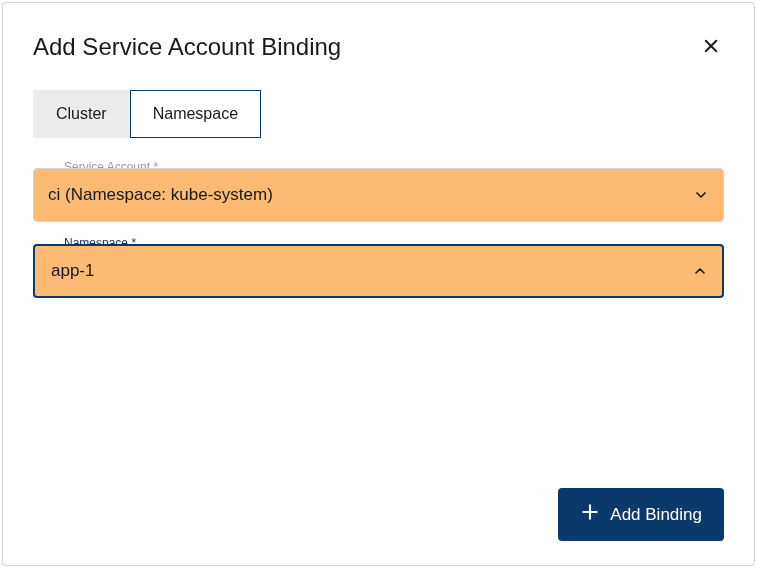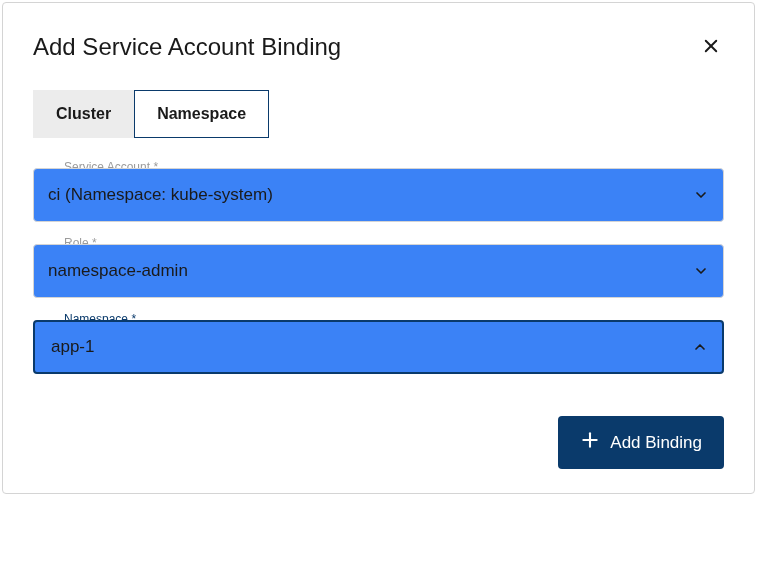--- a/index.html
+++ b/index.html
@@ -11,21 +11,21 @@
       font-family: -apple-system, BlinkMacSystemFont, "Segoe UI", Helvetica, Arial, sans-serif;
       background: #fff;
       width: 757px;
       height: 580px;
       position: relative;
     }
     .dialog {
       border: 1px solid #d4d4d4;
       border-radius: 4px;
       width: 753px;
-      height: 492px;
+      height: 564px;
       margin: 2px;
       padding: 30px 30px 24px 30px;
       position: relative;
       display: flex;
       flex-direction: column;
     }
     .header {
       display: flex;
       justify-content: space-between;
       align-items: flex-start;
@@ -54,21 +54,20 @@
       display: flex;
       margin-bottom: 30px;
     }
     .tab {
       padding: 14px 22px;
       font-size: 16px;
       color: #1a1a1a;
       cursor: pointer;
       border: none;
       background: none;
-      font-weight: bold;
     }
     .tab.inactive {
       background: #ececec;
       border: 1px solid #ececec;
     }
     .tab.active {
       background: #fff;
       border: 1px solid #0a3a6b;
     }
     .form-group {
@@ -93,21 +92,21 @@
     .form-label.focused .asterisk {
       color: #0a3a6b;
     }
     .select-box {
       width: 100%;
       border: 1px solid #d4d4d4;
       border-radius: 4px;
       padding: 16px 44px 16px 14px;
       font-size: 17px;
       color: #1a1a1a;
-      background: #3b82f6;
+      background: #fdba74;
       display: flex;
       align-items: center;
       justify-content: space-between;
       cursor: pointer;
       position: relative;
     }
     .select-box.focused {
       border: 2px solid #0a3a6b;
       padding: 15px 43px 15px 16px;
     }
@@ -179,34 +178,20 @@
     <div class="select-box">
       <span class="select-value">ci (Namespace: kube-system)</span>
       <span class="chevron">
         <svg viewBox="0 0 24 24" fill="none" stroke="currentColor" stroke-width="2.5" stroke-linecap="round" stroke-linejoin="round">
           <polyline points="6 9 12 15 18 9"></polyline>
         </svg>
       </span>
     </div>
   </div>
 
-  <div class="form-group">
-    <label class="form-label">
-      <span>Role</span>
-      <span class="asterisk">*</span>
-    </label>
-    <div class="select-box">
-      <span class="select-value">namespace-admin</span>
-      <span class="chevron">
-        <svg viewBox="0 0 24 24" fill="none" stroke="currentColor" stroke-width="2.5" stroke-linecap="round" stroke-linejoin="round">
-          <polyline points="6 9 12 15 18 9"></polyline>
-        </svg>
-      </span>
-    </div>
-  </div>
 
   <div class="form-group">
     <label class="form-label focused">
       <span>Namespace</span>
       <span class="asterisk">*</span>
     </label>
     <div class="select-box focused">
       <span class="select-value">app-1</span>
       <span class="chevron">
         <svg viewBox="0 0 24 24" fill="none" stroke="currentColor" stroke-width="2.5" stroke-linecap="round" stroke-linejoin="round">

